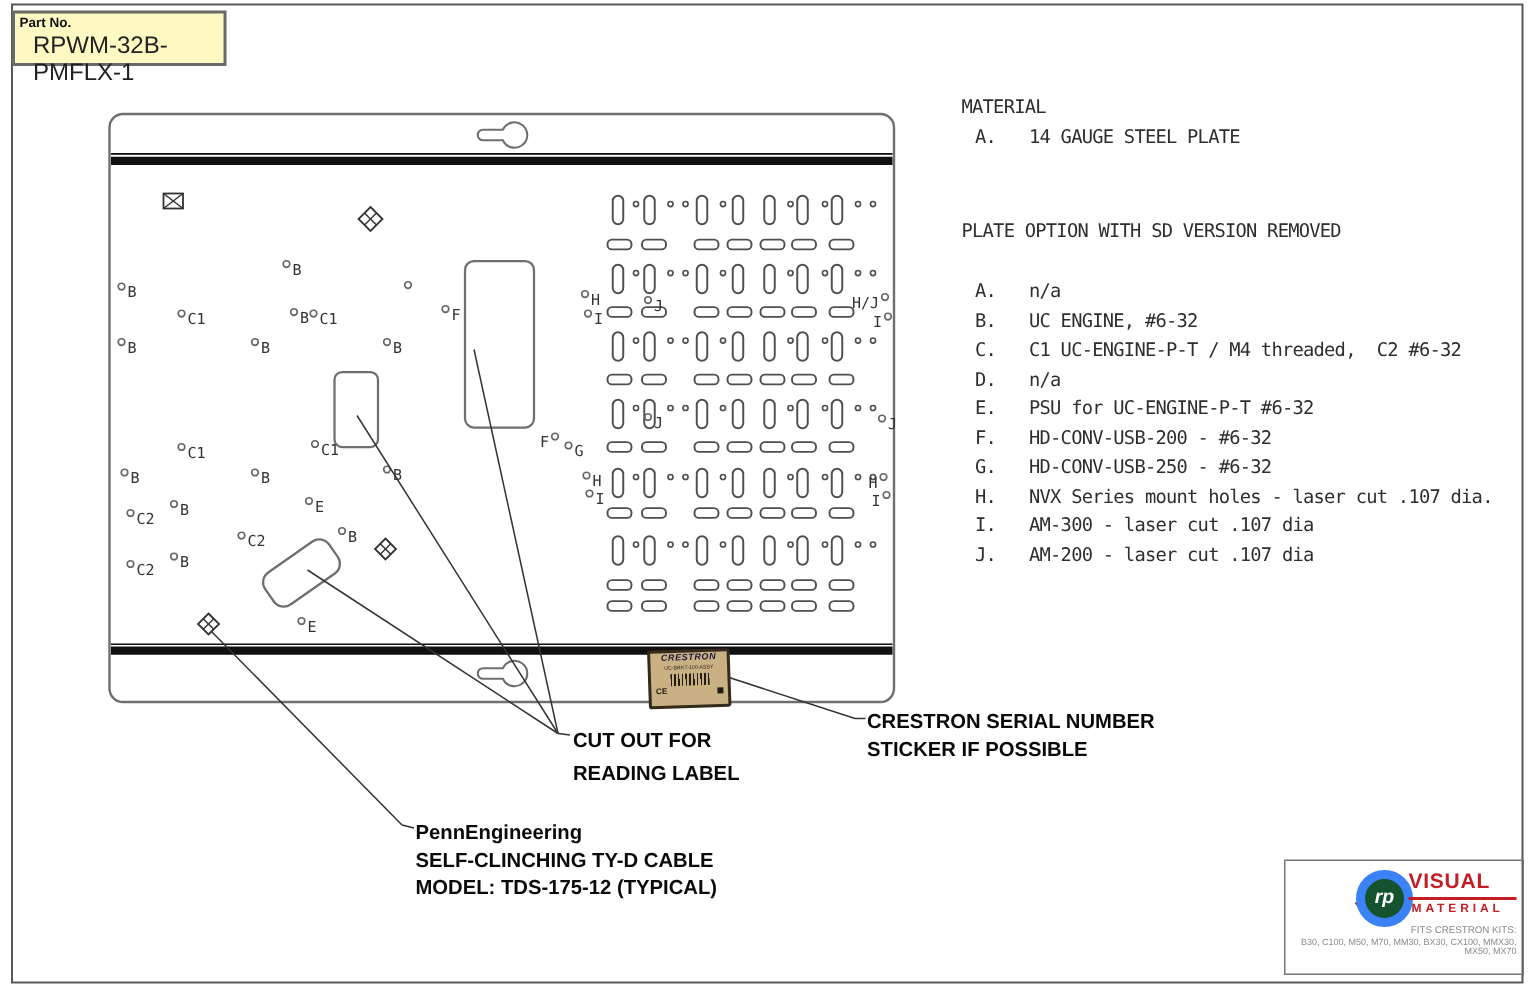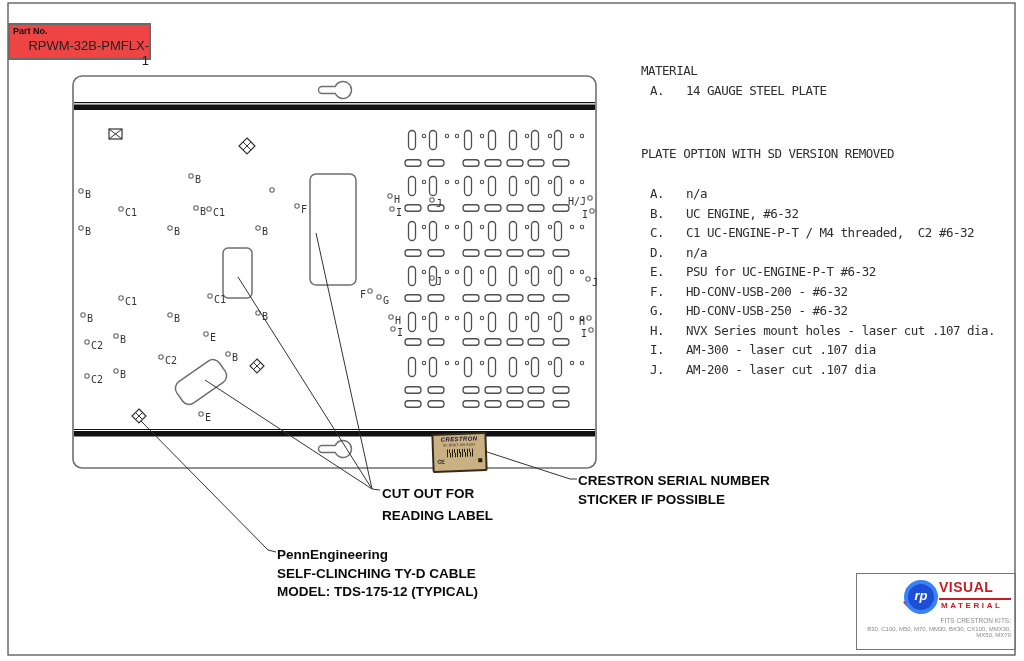--- a/index.html
+++ b/index.html
@@ -2,23 +2,23 @@
 <html><head>
 <meta charset="utf-8">
 <style>
   html,body{margin:0;padding:0;background:#fff;}
   .sheet{position:relative;width:1024px;height:661px;background:#fff;overflow:hidden;
          font-family:"Liberation Sans",sans-serif;}
   .abs{position:absolute;}
   #drawing{position:absolute;left:0;top:0;z-index:1;}
 
   
-  .partbox{left:8px;top:23px;width:139px;height:33px;border:2px solid #6a6a6a;background:#ef4444;z-index:2;}
+  .partbox{left:8px;top:7px;width:139px;height:33px;border:2px solid #6a6a6a;background:#fef9c3;z-index:2;}
   .partbox .lbl{position:absolute;left:3px;top:1px;font-size:9px;font-weight:bold;color:#111;}
-  .partbox .val{position:absolute;left:12px;top:13px;font-size:13px;color:#222;text-align:right;}
+  .partbox .val{position:absolute;left:12px;top:13px;font-size:16px;color:#222;}
 
   
   .cad{font-family:"DejaVu Sans Mono",monospace;color:#2e2e2e;font-size:12.5px;letter-spacing:-0.5px;z-index:2;white-space:pre;}
   .note-row{display:flex;line-height:19.5px;}
   .note-letter{width:36px;flex:0 0 36px;}
   .note-text{white-space:pre;}
 
   
   .callout{font-weight:bold;color:#0a0a0a;font-size:13.5px;z-index:2;}
   .callout div{line-height:22px;}
@@ -32,21 +32,21 @@
   .sticker .model{font-size:3.5px;color:#30281a;margin-top:1px;}
   .sticker .barcode{width:26px;height:8px;margin:2px auto 0 auto;
       background:repeating-linear-gradient(90deg,#241c10 0px,#241c10 1px,#c9b183 1px,#c9b183 2.5px);}
   .sticker .bottomrow{display:flex;justify-content:space-between;padding:1px 3px 0 3px;align-items:center;}
   .sticker .ce{font-size:5.5px;font-weight:bold;color:#241c10;}
   .sticker .sq{width:4px;height:4px;background:#241c10;}
 
   
   .logobox{left:856px;top:573px;width:160px;height:77px;border:1px solid #777;z-index:2;box-sizing:border-box;}
   .logo-circle{position:absolute;left:47px;top:6px;width:26px;height:26px;border-radius:50%;
-               background:#1d4ed8;border:4px solid #3b82f6;}
+               background:#14532d;border:6px solid #3b82f6;}
   .logo-circle .rp{position:absolute;left:0;right:0;top:4px;text-align:center;color:#fff;
                    font-weight:bold;font-style:italic;font-size:13px;}
   .logo-arc{position:absolute;left:44px;top:4px;width:32px;height:32px;border-radius:50%;
             border:3px solid transparent;border-bottom-color:#c41e24;border-right-color:#c41e24;
             transform:rotate(15deg);box-sizing:border-box;}
   .logo-word1{position:absolute;left:82px;top:5px;font-size:14px;font-weight:bold;color:#c41e24;letter-spacing:.5px;}
   .logo-underline{position:absolute;left:82px;top:24px;width:72px;height:2px;background:#c41e24;}
   .logo-word2{position:absolute;left:84px;top:27px;font-size:8px;font-weight:bold;color:#c41e24;letter-spacing:2.6px;}
   .fits-title{position:absolute;right:4px;top:43px;font-size:6.5px;color:#8a8a8a;}
   .fits-list{position:absolute;right:4px;top:52px;left:2px;font-size:6px;color:#8a8a8a;text-align:right;}

